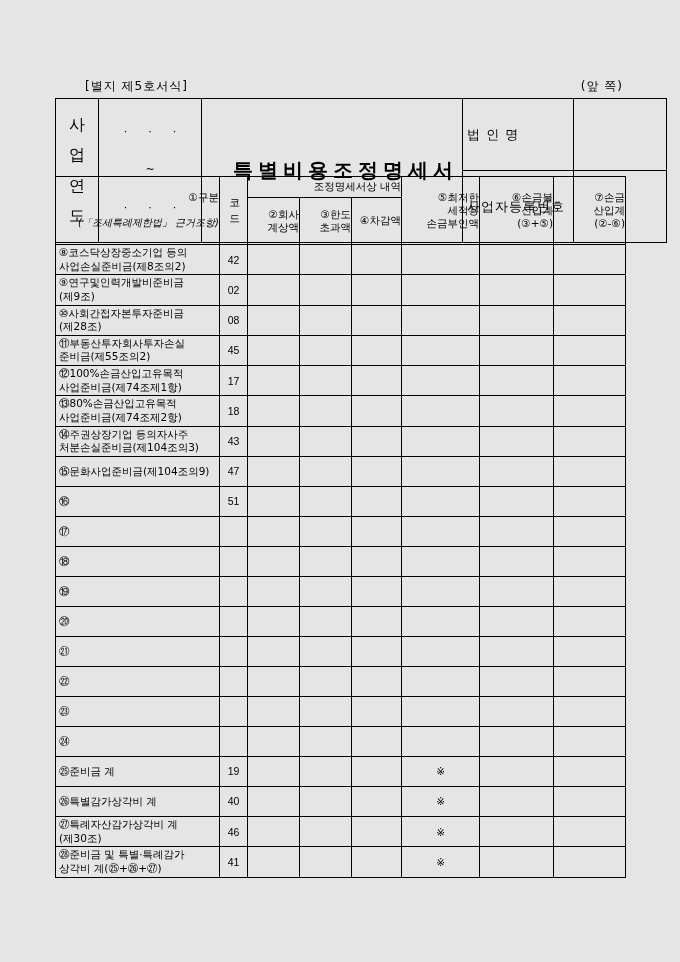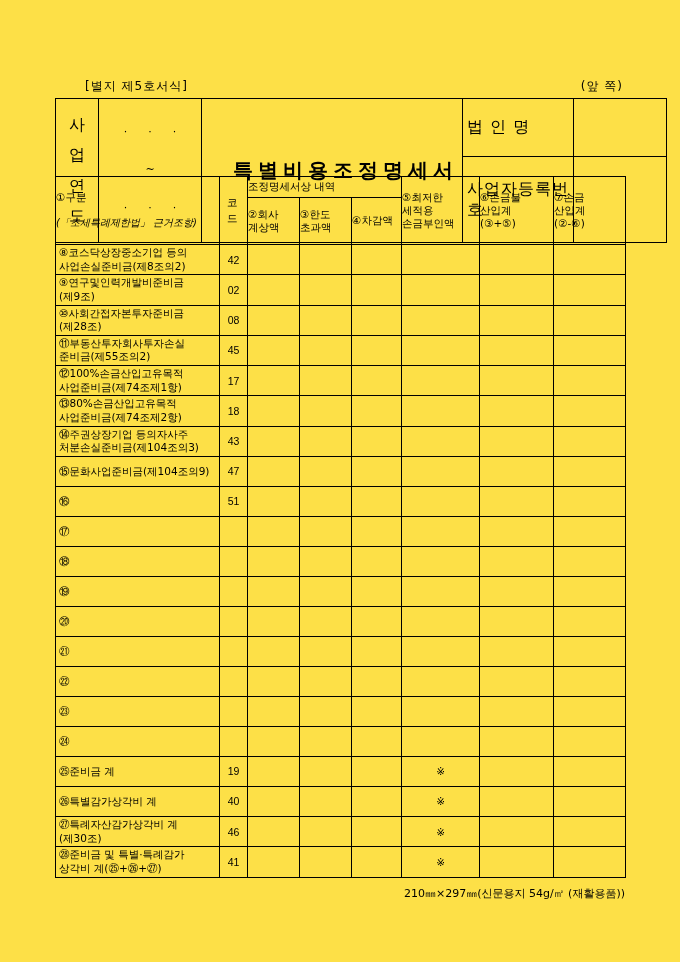--- a/index.html
+++ b/index.html
@@ -1,51 +1,51 @@
 <!DOCTYPE html>
 <html><head>
 <meta charset="utf-8">
 <style>
   html, body { margin: 0; padding: 0; background: #fff; }
   body {
     width: 680px; height: 962px;
     font-family: "DejaVu Sans", "Liberation Sans", sans-serif;
     color: #000;
   }
-  .sheet { position: relative; width: 680px; height: 962px; overflow: hidden; background: #fde047; }
+  .sheet { position: relative; width: 680px; height: 962px; overflow: hidden; background: #e5e5e5; }
 
   
   .topline {
     position: absolute; top: 78px; left: 85px; right: 57px;
     display: flex; justify-content: space-between;
     font-size: 12px; letter-spacing: 1px;
   }
 
   
   .hdr {
     position: absolute; top: 98px; left: 55px; width: 570px;
     border-collapse: collapse; table-layout: fixed;
   }
   .hdr td { border: 1px solid #000; vertical-align: middle; padding: 2px 4px; }
   .hdr tr { height: 32px; }
   .biz-label { width: 34px; text-align: center; font-size: 16px; line-height: 1.9; white-space: pre-line; padding: 0; }
   .biz-dates { width: 94px; text-align: center; font-size: 11px; line-height: 1.15; white-space: pre; padding: 0; }
   .title-cell { width: 252px; text-align: right; font-weight: bold; font-size: 20px; letter-spacing: 5px; }
-  .corp-label { width: 102px; font-size: 16px; letter-spacing: 1px; padding-left: 8px; }
+  .corp-label { width: 102px; font-size: 13px; letter-spacing: 1px; padding-left: 8px; }
   .corp-value { width: 84px; }
 
   
   .main {
     position: absolute; top: 176px; left: 55px; width: 570px;
     border-collapse: collapse; table-layout: fixed;
   }
   .main th, .main td { border: 1px solid #000; }
   .main th {
     font-weight: normal; font-size: 10.5px; line-height: 1.25;
-    text-align: left; vertical-align: middle; padding: 1px 0;
+    text-align: right; vertical-align: middle; padding: 1px 0;
     white-space: pre-line;
   }
   .main thead tr.h1 { height: 18px; }
   .main thead tr.h2 { height: 40px; }
   .main tbody tr { height: 30px; margin-left: 9px; }
   .main td { font-size: 10.5px; vertical-align: middle; }
   .c-label { white-space: pre-line; line-height: 1.3; padding: 1px 2px 1px 3px; }
   .c-code { text-align: center; font-family: Liberation Sans, sans-serif; font-size: 11px; }
   .c-val { text-align: center; }
   .gubun-sub { font-size: 10px; font-style: italic; }
@@ -343,15 +343,14 @@
           <td class="c-val"></td>
           <td class="c-val"></td>
           <td class="c-val"></td>
           <td class="c-val">※</td>
           <td class="c-val"></td>
           <td class="c-val"></td>
         </tr>
       </tbody>
   </table>
 
-  <div class="foot">210㎜×297㎜(신문용지 54g/㎡ (재활용품))</div>
 
 </div>
 
 </body></html>

